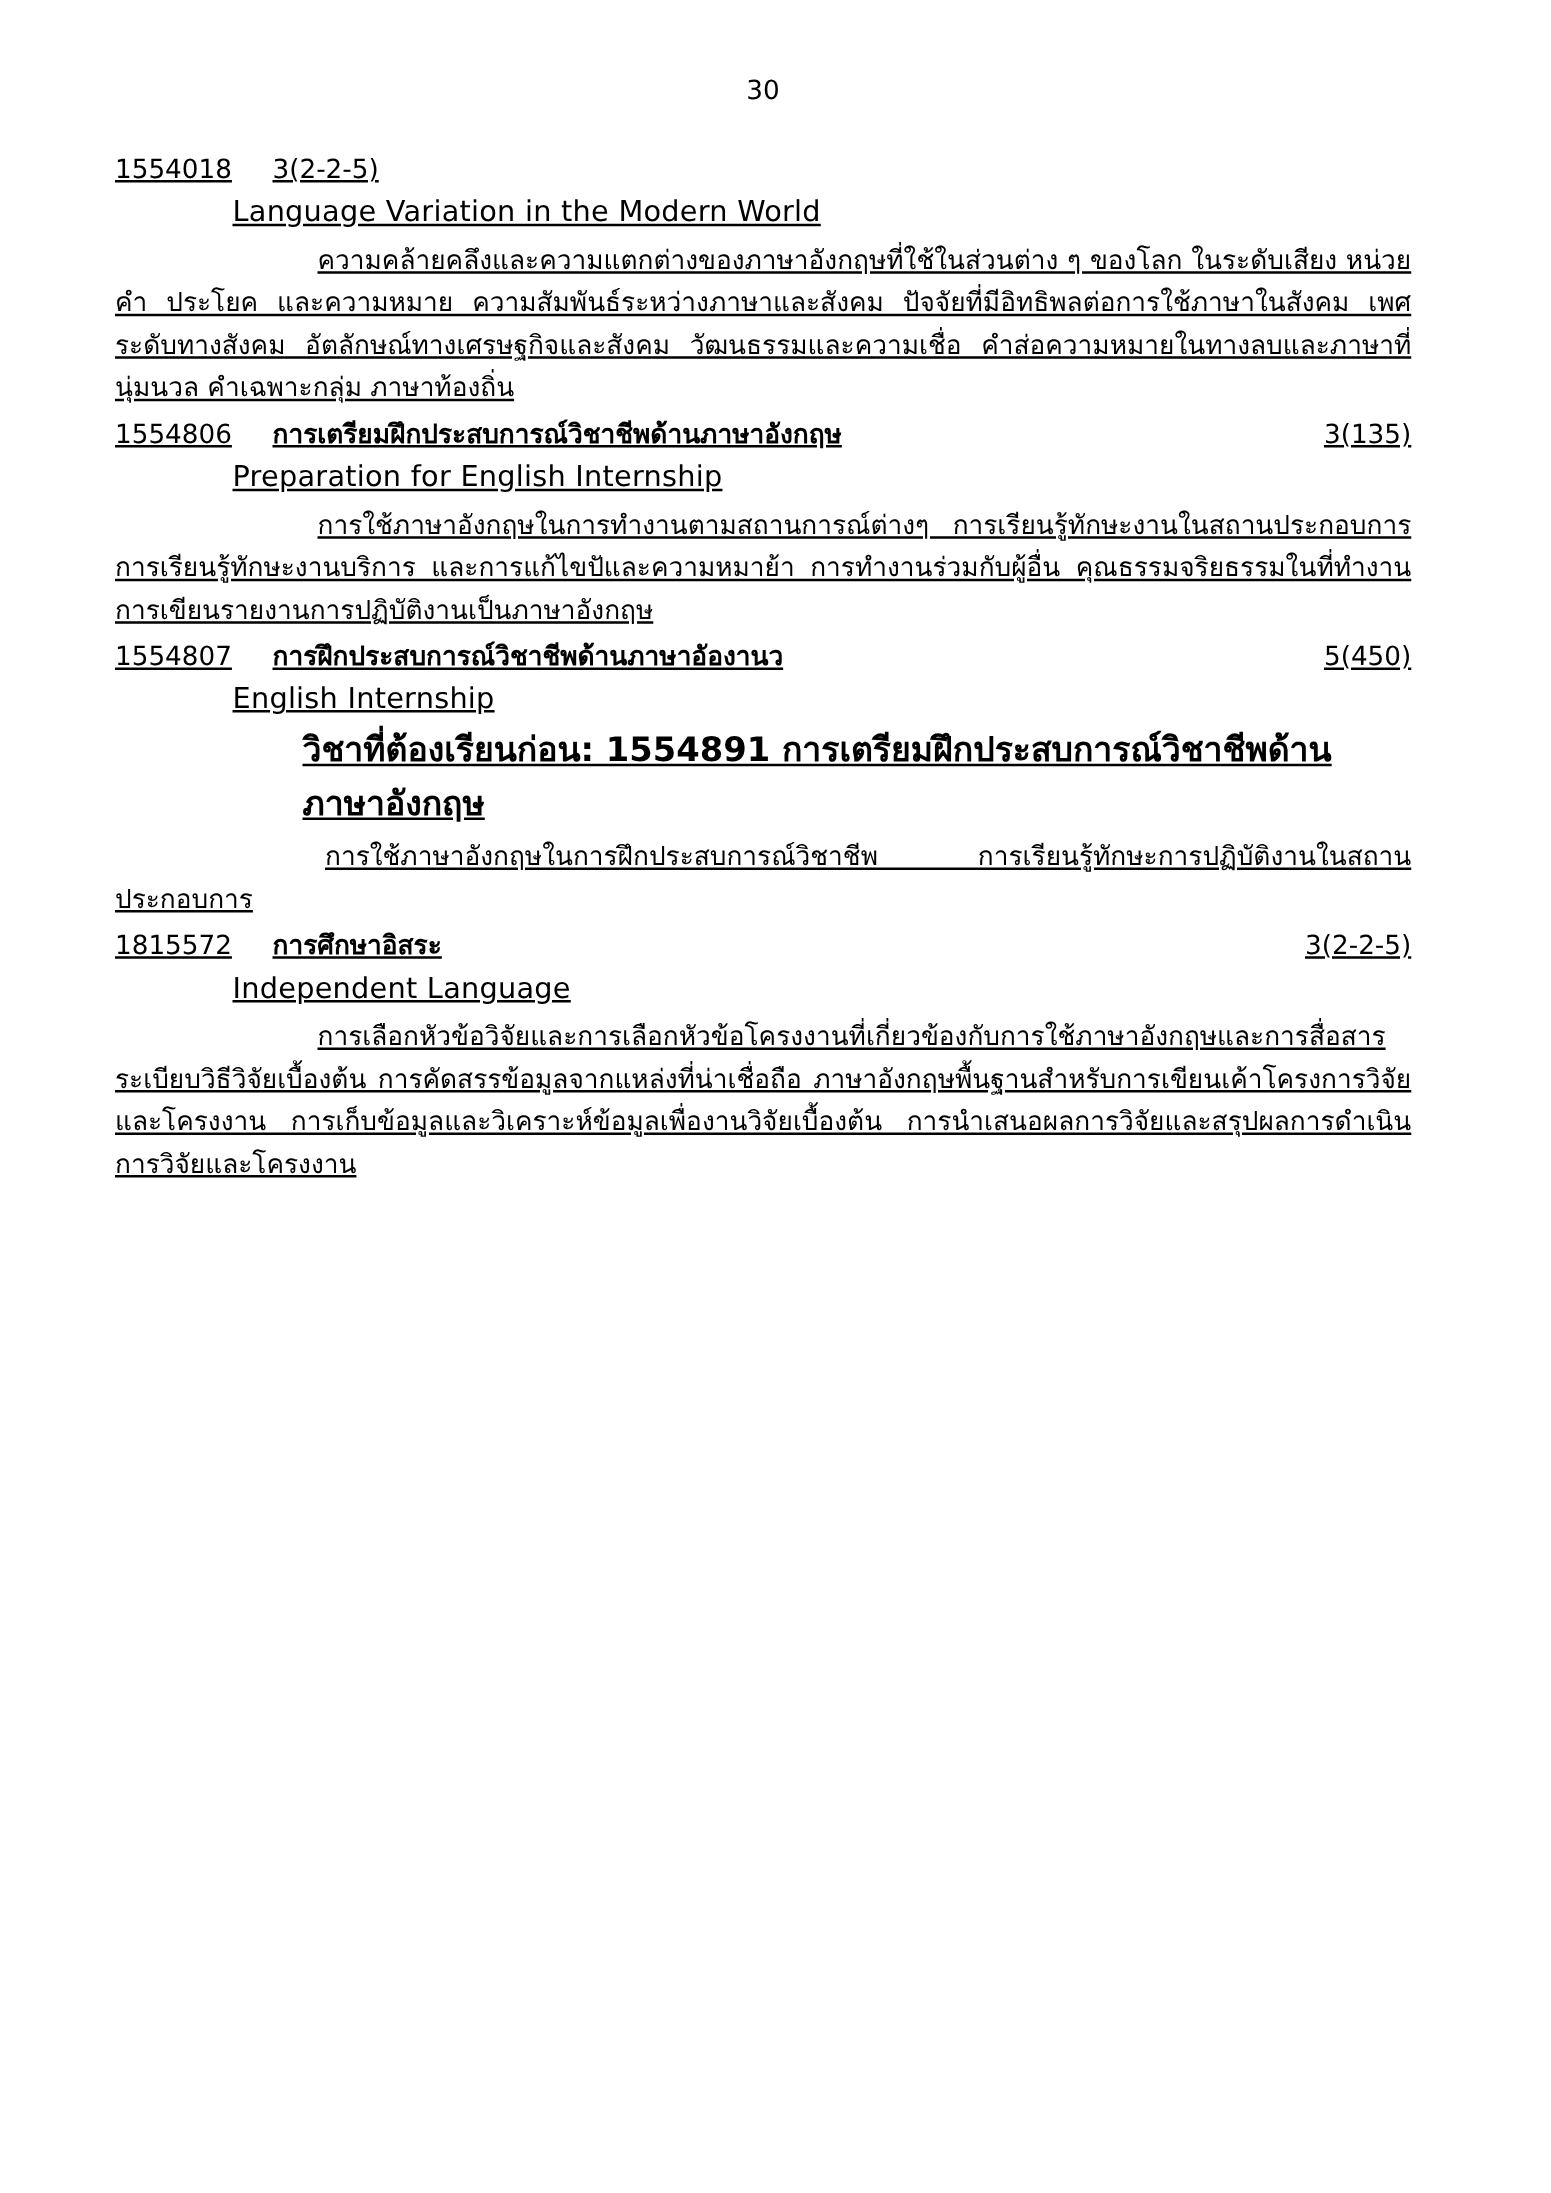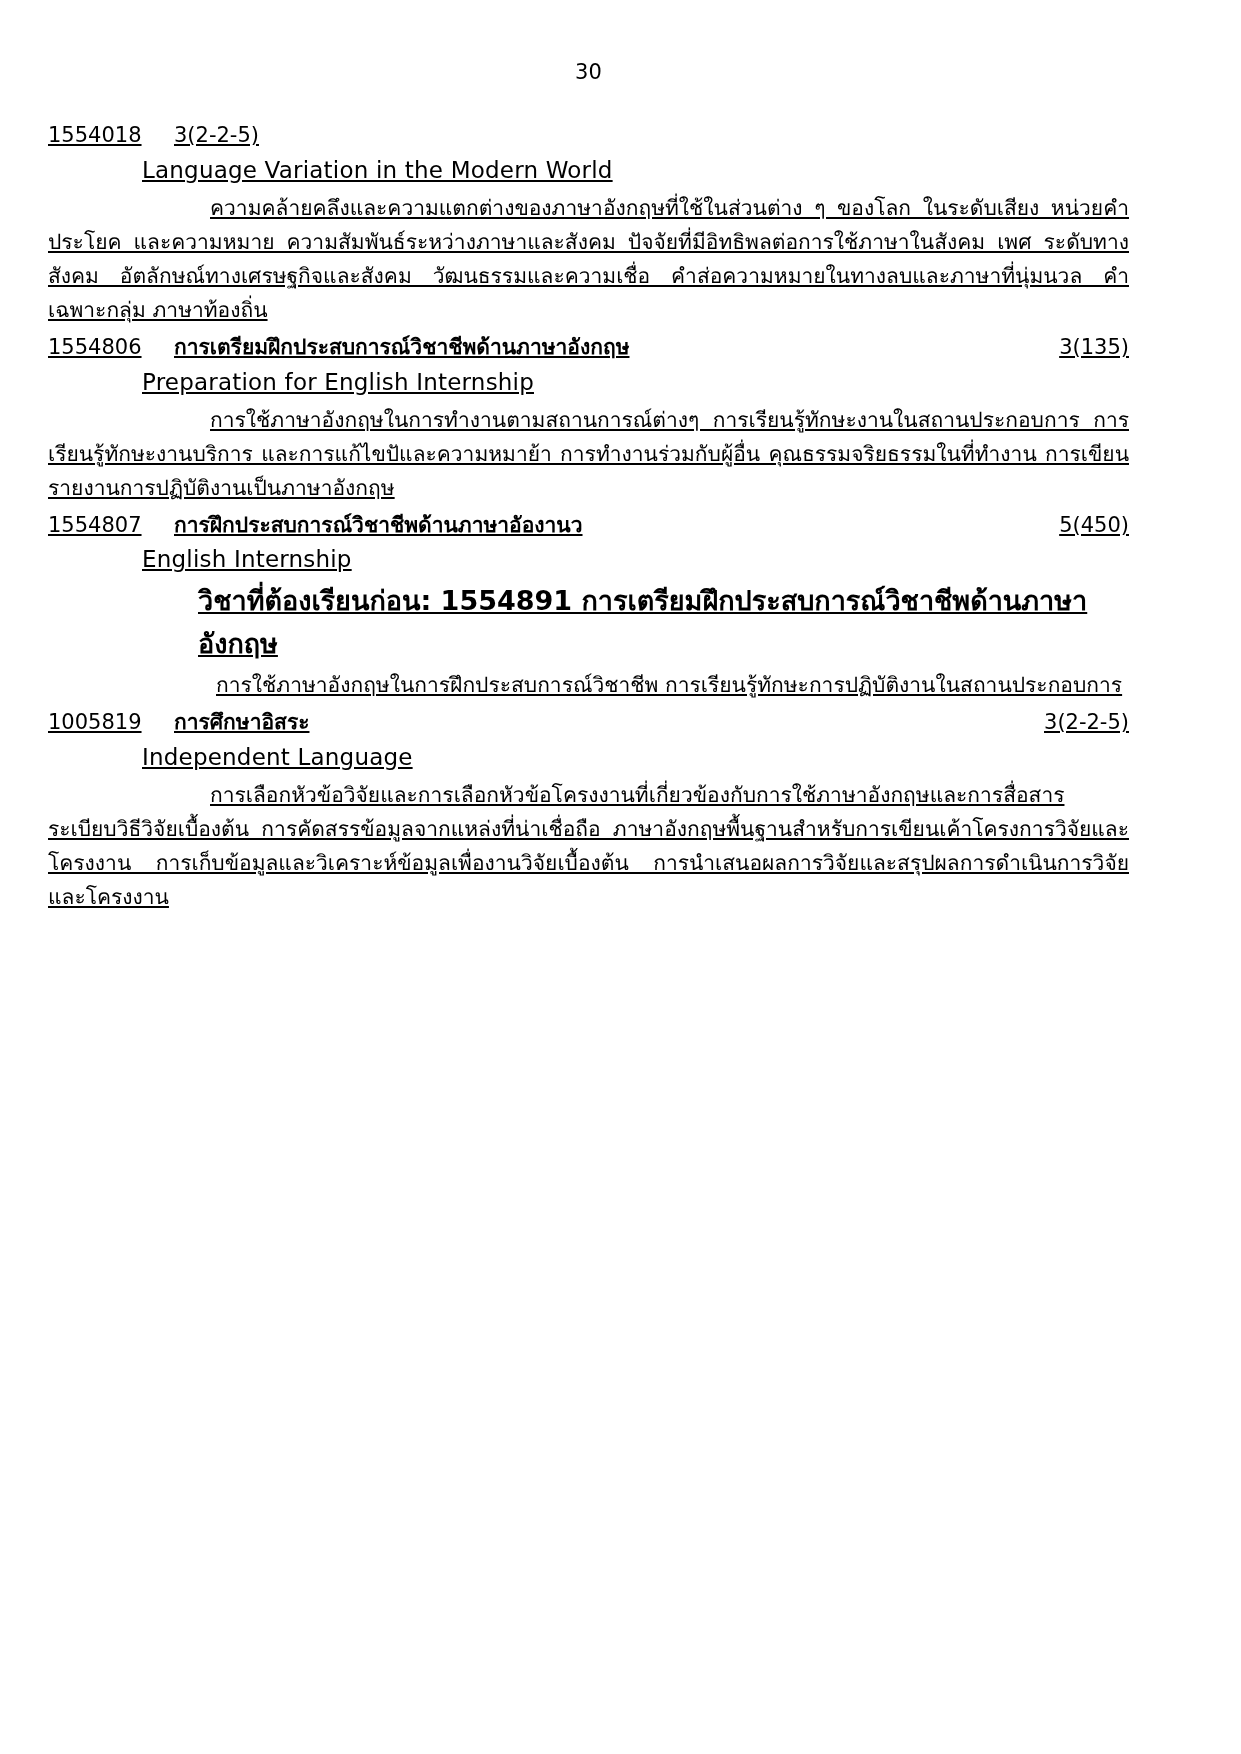--- a/index.html
+++ b/index.html
@@ -12,21 +12,21 @@
     height: 1754px;
     font-family: "DejaVu Sans", sans-serif;
     color: #000000;
     position: relative;
   }
   .page {
     position: relative;
     width: 1241px;
     height: 1754px;
     box-sizing: border-box;
-    padding: 60px 112px 0 48px;
+    padding: 60px 112px 0 92px;
   }
   .page-number {
     text-align: center;
     font-size: 21px;
     line-height: 1.2;
     margin: 0 0 34px 0;
     letter-spacing: 0.2px;
   }
   .course {
     margin-bottom: 4px;
@@ -109,21 +109,21 @@
       <span class="course-title-th">การฝึกประสบการณ์วิชาชีพด้านภาษาอัองานว</span>
       <span class="course-credits">5(450)</span>
     </div>
     <div class="course-title-en">English Internship</div>
     <div class="course-prereq">วิชาที่ต้องเรียนก่อน: 1554891 การเตรียมฝึกประสบการณ์วิชาชีพด้านภาษาอังกฤษ</div>
     <div class="course-desc indent-small"> การใช้ภาษาอังกฤษในการฝึกประสบการณ์วิชาชีพ การเรียนรู้ทักษะการปฏิบัติงานในสถานประกอบการ</div>
   </div>
 
   <div class="course">
     <div class="course-head">
-      <span class="course-code">1005819</span>
+      <span class="course-code">1815572</span>
       <span class="course-title-th">การศึกษาอิสระ</span>
       <span class="course-credits">3(2-2-5)</span>
     </div>
     <div class="course-title-en">Independent Language</div>
     <div class="course-desc">การเลือกหัวข้อวิจัยและการเลือกหัวข้อโครงงานที่เกี่ยวข้องกับการใช้ภาษาอังกฤษและการสื่อสาร ระเบียบวิธีวิจัยเบื้องต้น การคัดสรรข้อมูลจากแหล่งที่น่าเชื่อถือ ภาษาอังกฤษพื้นฐานสำหรับการเขียนเค้าโครงการวิจัยและโครงงาน การเก็บข้อมูลและวิเคราะห์ข้อมูลเพื่องานวิจัยเบื้องต้น การนำเสนอผลการวิจัยและสรุปผลการดำเนินการวิจัยและโครงงาน</div>
   </div>
 
 </div>
 
 </body></html>

